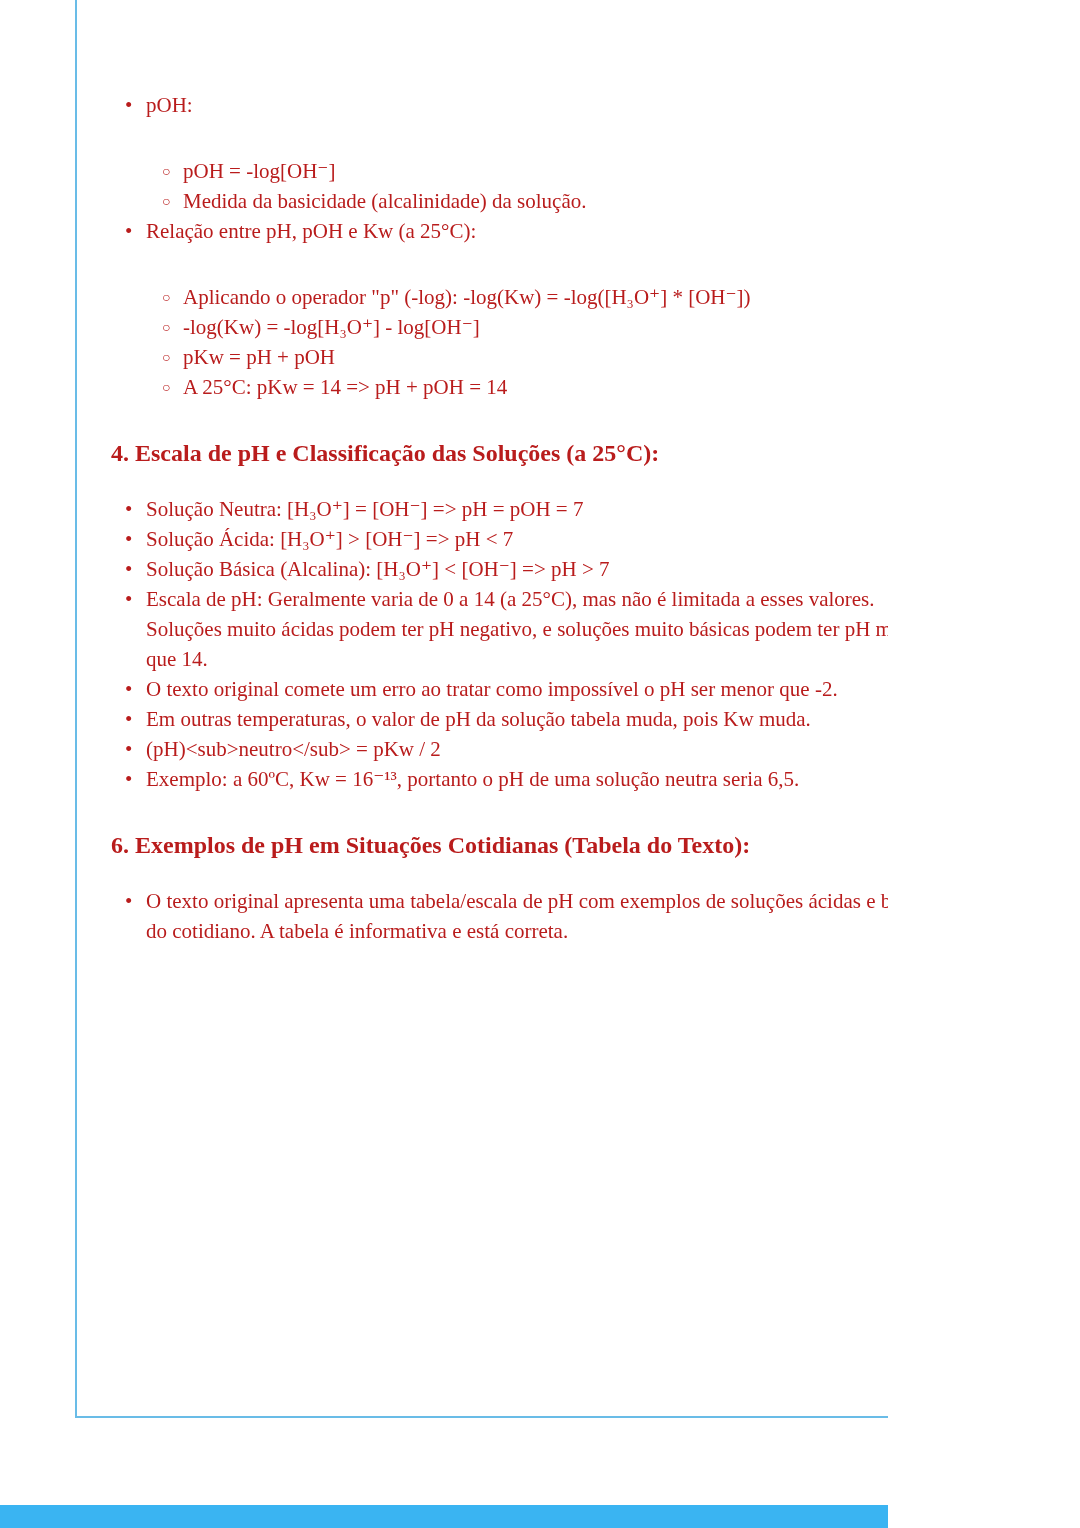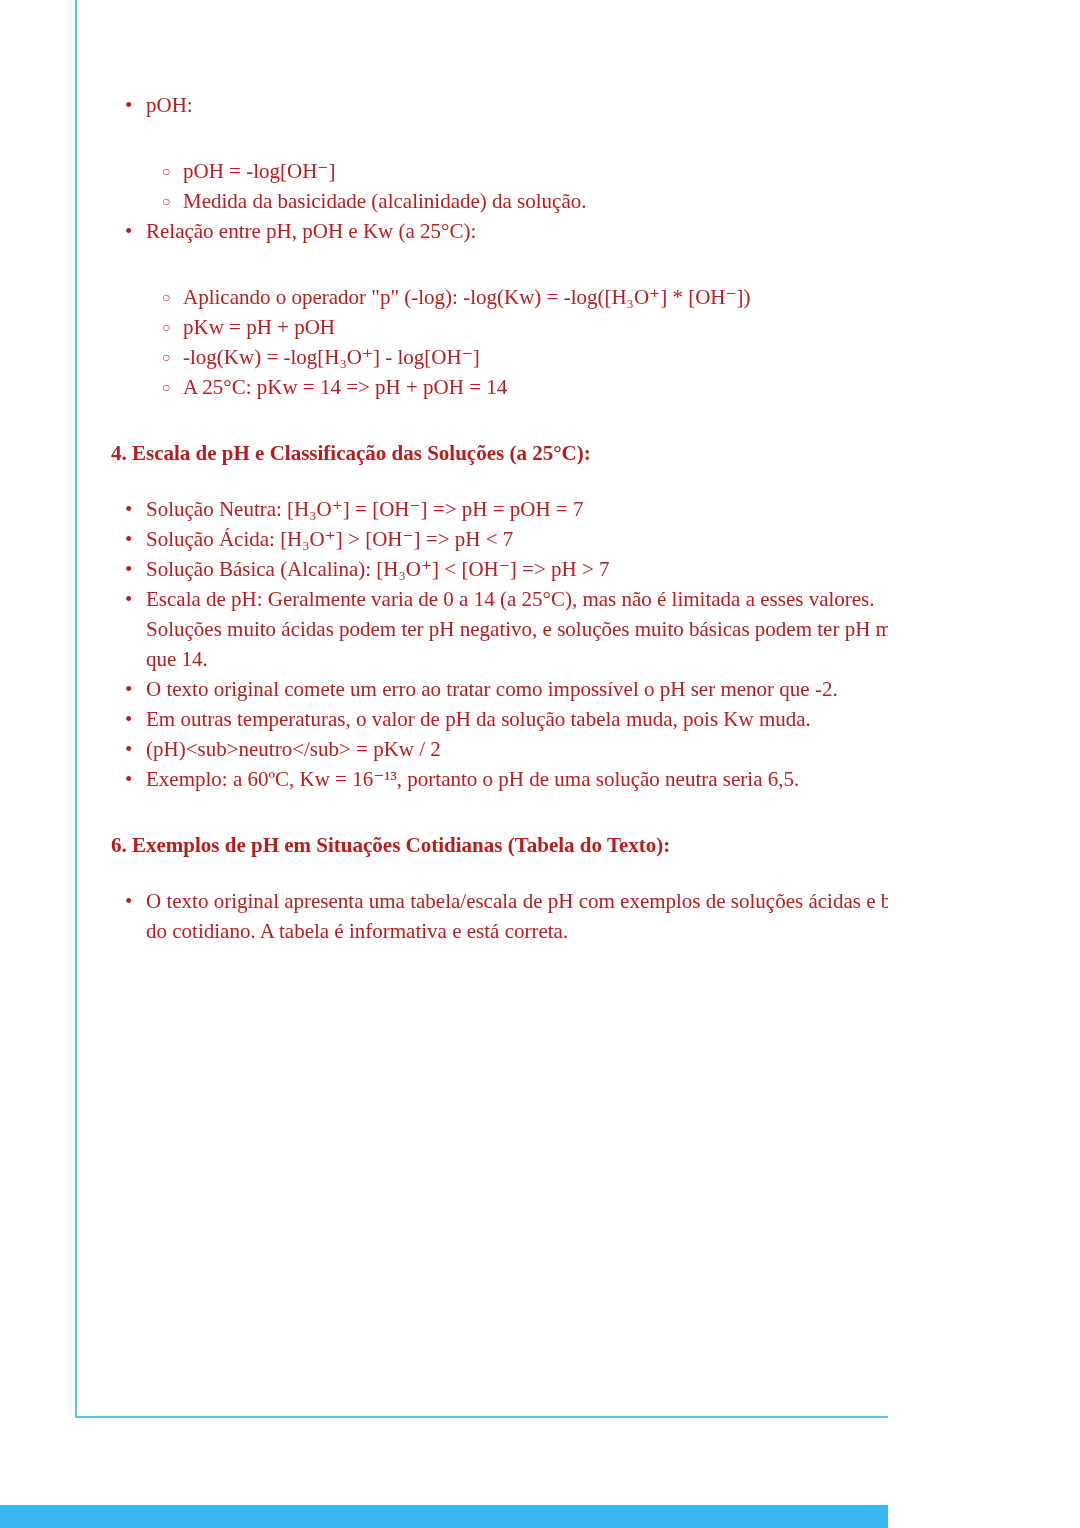--- a/index.html
+++ b/index.html
@@ -18,21 +18,21 @@
     border:2px solid var(--accent,#69bce7);
     box-sizing:border-box;
     background:#ffffff;
   }
   .doc{
     padding:94px 40px 0 34px;
     font-size:21px;
     line-height:30px;
   }
   .h{
-    font-size:21px;
+    font-size:24px;
     line-height:30px;
     font-weight:bold;
     margin:36px 0 26px 0;
   }
   ul{list-style:none;margin:0;padding:0;}
   .l1{margin-left:13px;width:822px;}
   .l1 > li{position:relative;padding-left:22px;}
   .l1 > li::before{
     content:"•";
     position:absolute;left:1px;top:0;
@@ -63,22 +63,22 @@
           <span>pOH:</span>
           <ul class="l2">
             <li><span>pOH = -log[OH⁻]</span></li>
             <li><span>Medida da basicidade (alcalinidade) da solução.</span></li>
           </ul>
         </li>
         <li>
           <span>Relação entre pH, pOH e Kw (a 25°C):</span>
           <ul class="l2">
             <li><span>Aplicando o operador "p" (-log): -log(Kw) = -log([H₃O⁺] * [OH⁻])</span></li>
+            <li><span>-log(Kw) = -log[H₃O⁺] - log[OH⁻]</span></li>
             <li><span>pKw = pH + pOH</span></li>
-            <li><span>-log(Kw) = -log[H₃O⁺] - log[OH⁻]</span></li>
             <li><span>A 25°C: pKw = 14 =&gt; pH + pOH = 14</span></li>
           </ul>
         </li>
       </ul>
 
       <div class="h">4. Escala de pH e Classificação das Soluções (a 25°C):</div>
       <ul class="l1">
         <li><span>Solução Neutra: [H₃O⁺] = [OH⁻] =&gt; pH = pOH = 7</span></li>
         <li><span>Solução Ácida: [H₃O⁺] &gt; [OH⁻] =&gt; pH &lt; 7</span></li>
         <li><span>Solução Básica (Alcalina): [H₃O⁺] &lt; [OH⁻] =&gt; pH &gt; 7</span></li>

